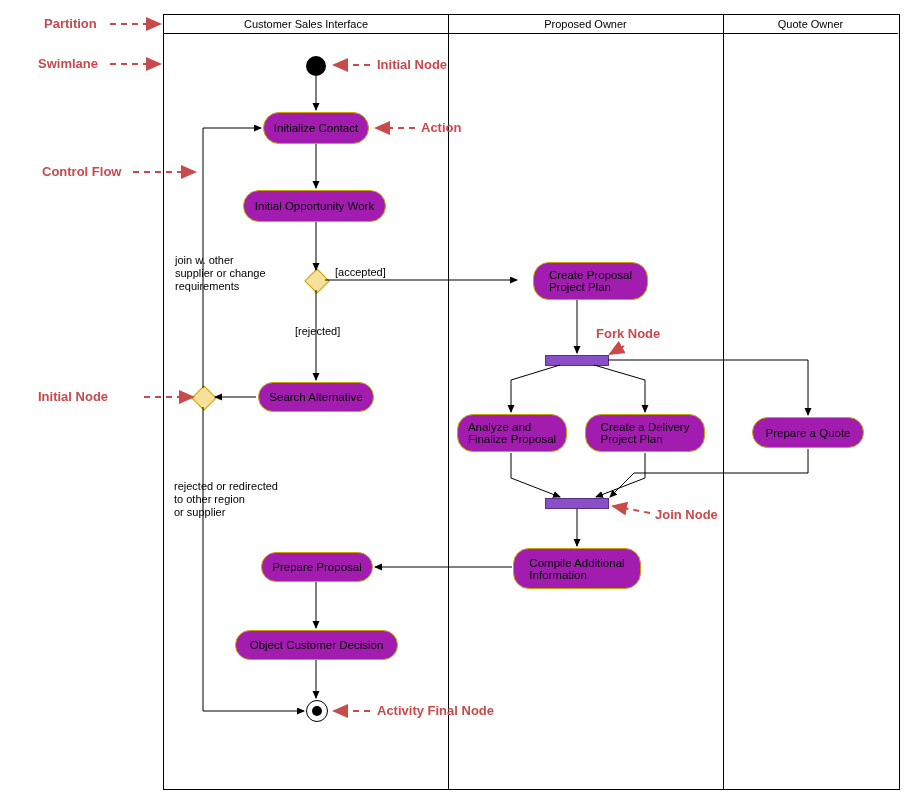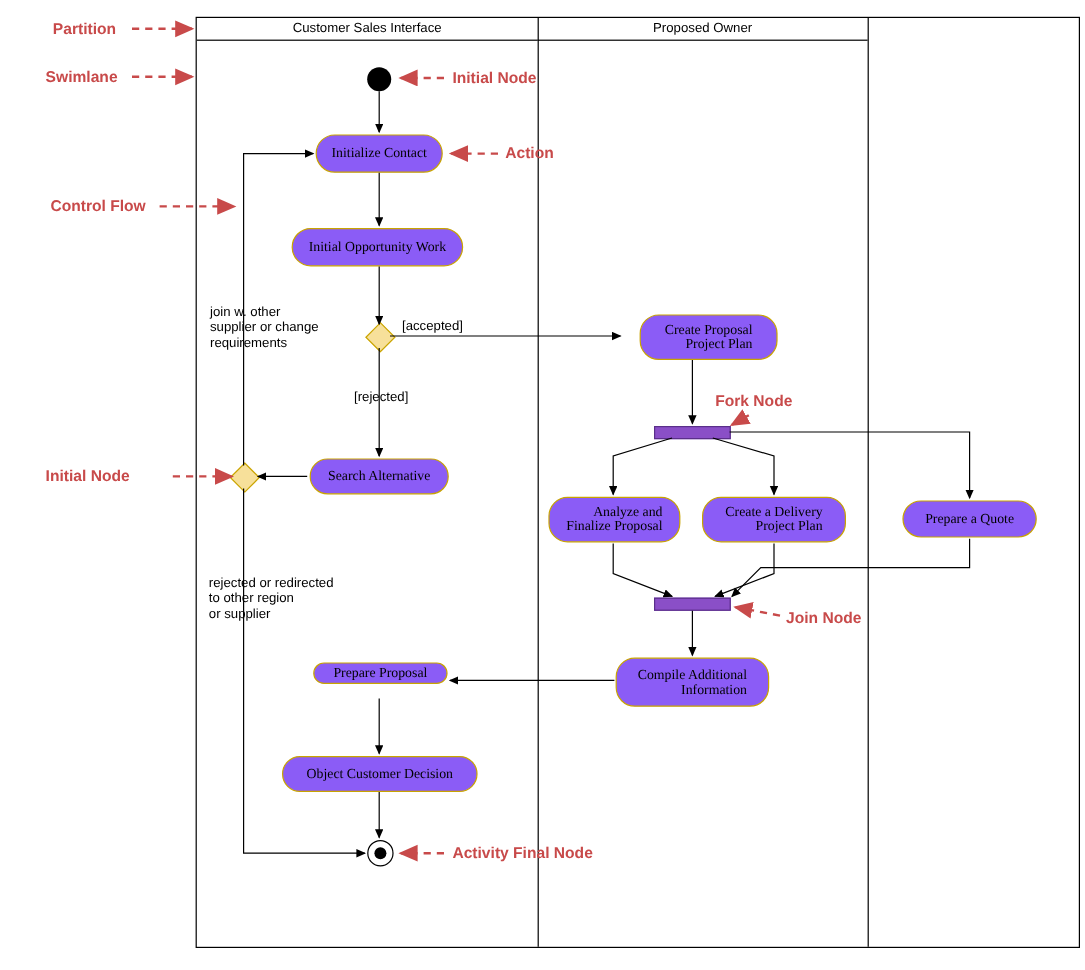--- a/index.html
+++ b/index.html
@@ -42,32 +42,31 @@
   }
   .vline {
     position: absolute;
     top: 0;
     width: 0;
     height: 100%;
     border-left: 1px solid #000;
   }
   .action {
     position: absolute;
-    background: #8b5cf6;
+    background: #a21caf;
     border: 1px solid #c9a400;
     border-radius: 16px;
     font-size: 11.5px;
-    text-align: right;
+    text-align: left;
     display: flex;
     align-items: center;
     justify-content: center;
     color: #000;
     padding: 2px 4px;
     box-sizing: border-box;
-    font-family: Liberation Serif, serif;
   }
   .initial-node {
     position: absolute;
     width: 20px; height: 20px;
     background: #000;
     border-radius: 50%;
   }
   .final-node {
     position: absolute;
     width: 20px; height: 20px;
@@ -105,20 +104,21 @@
     position:absolute; top:0; left:0; width:100%; height:100%;
     pointer-events:none;
   }
 </style>
 </head>
 <body>
 
 <div class="swimframe">
   <div class="lane-header" style="left:0;width:284px;">Customer Sales Interface</div>
   <div class="lane-header" style="left:284px;width:275px;">Proposed Owner</div>
+  <div class="lane-header" style="left:559px;width:175px;">Quote Owner</div>
   <div class="vline" style="left:284px;"></div>
   <div class="vline" style="left:559px;"></div>
 </div>
 
 <div class="initial-node" style="left:306px; top:56px;"></div>
 
 <div class="action" style="left:263px; top:112px; width:106px; height:32px;">Initialize Contact</div>
 <div class="action" style="left:243px; top:190px; width:143px; height:32px;">Initial Opportunity Work</div>
 
 <div class="diamond" style="left:308px; top:272px;"></div>
@@ -136,21 +136,21 @@
 Finalize Proposal</div>
 <div class="action" style="left:585px; top:414px; width:120px; height:38px; white-space:pre-line;">Create a Delivery
 Project Plan</div>
 <div class="action" style="left:752px; top:417px; width:112px; height:31px;">Prepare a Quote</div>
 
 <div class="bar" style="left:545px; top:498px; width:62px;"></div>
 
 <div class="action" style="left:513px; top:548px; width:128px; height:41px; white-space:pre-line;">Compile Additional
 Information</div>
 
-<div class="action" style="left:261px; top:552px; width:112px; height:18px;">Prepare Proposal</div>
+<div class="action" style="left:261px; top:552px; width:112px; height:30px;">Prepare Proposal</div>
 <div class="action" style="left:235px; top:630px; width:163px; height:30px;">Object Customer Decision</div>
 
 <div class="final-node" style="left:306px; top:700px;"></div>
 
 <div class="edge-label" style="left:335px; top:266px;">[accepted]</div>
 <div class="edge-label" style="left:295px; top:325px;">[rejected]</div>
 <div class="edge-label" style="left:175px; top:254px; text-align:left; white-space:pre-line;">join w. other
 supplier or change
 requirements</div>
 <div class="edge-label" style="left:174px; top:480px; text-align:left; white-space:pre-line;">rejected or redirected

